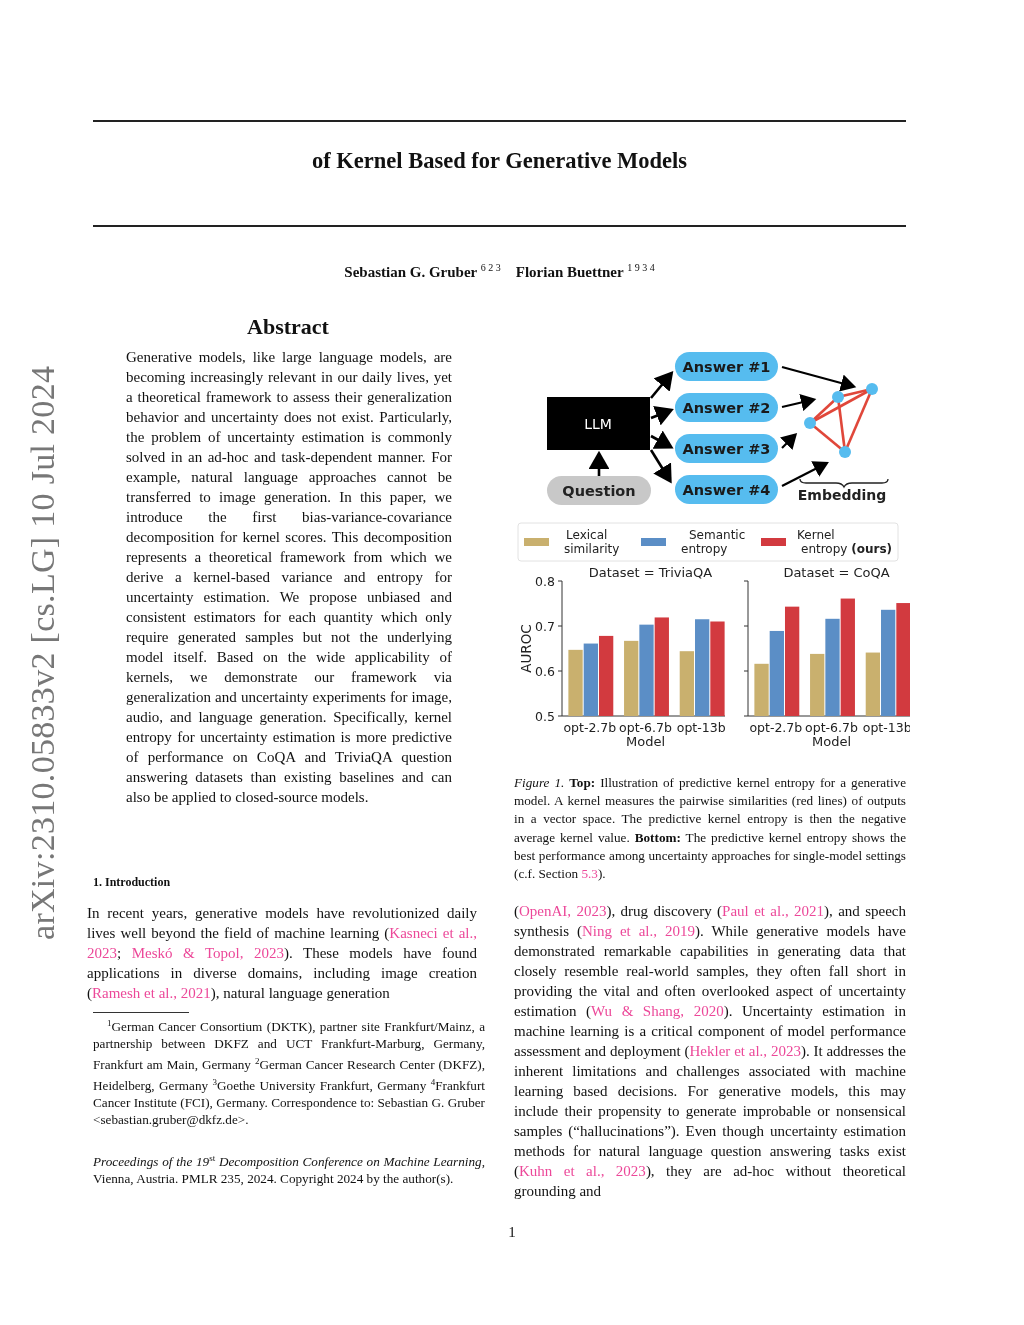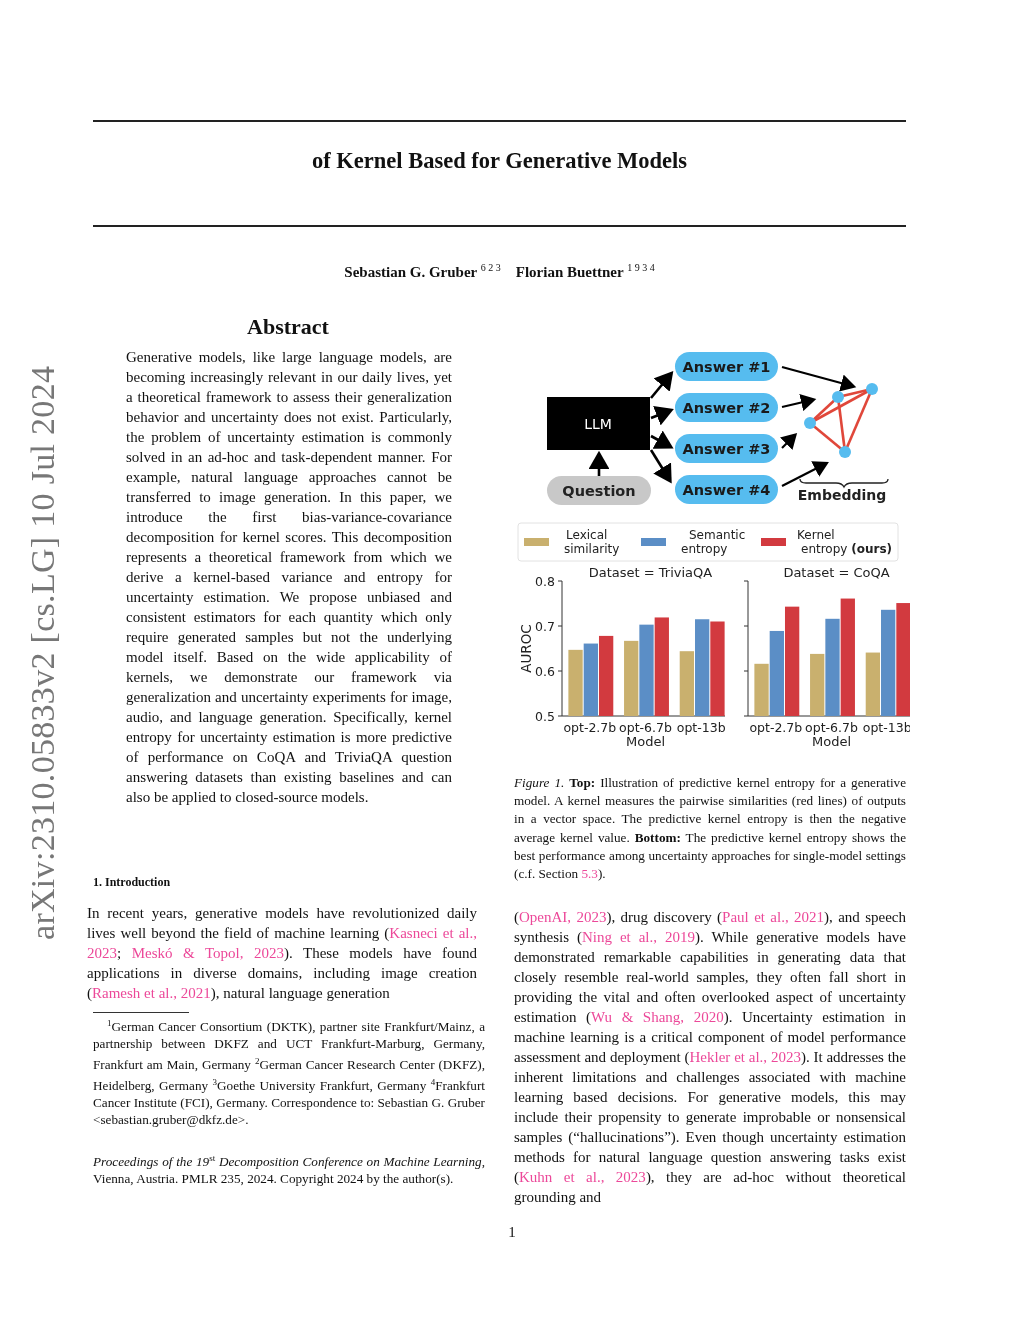--- a/index.html
+++ b/index.html
@@ -18,21 +18,21 @@
                    font-weight: bold; font-size: 22px; }
   #abstract { left: 126px; width: 326px; top: 347px; }
   #intro-head { position: absolute; left: 93px; top: 867px; font-weight: bold; font-size: 12px; margin-top: 8px; }
   #intro-text { left: 87px; top: 903px; }
   .cite { color: #ec4899; }
   #fn-rule { position: absolute; left: 93px; top: 1012px; width: 96px; height: 1px; background: #333; }
   #footnote { position: absolute; left: 93px; width: 392px; top: 1015px; font-size: 13.2px; line-height: 16.7px; text-align: justify; }
   #footnote sup { font-size: 9px; }
   #proceedings { position: absolute; left: 93px; width: 392px; top: 1150px; font-size: 13.2px; line-height: 16.7px; text-align: justify; }
   #caption { position: absolute; left: 514px; width: 392px; top: 774px; font-size: 13.2px; line-height: 18.2px; text-align: justify; }
-  #right-text { left: 514px; width: 392px; top: 901px; margin-top: 6px; }
+  #right-text { left: 514px; width: 392px; top: 901px; }
   #page-num { position: absolute; left: 0; width: 1024px; top: 1224px; text-align: center; font-size: 15px; }
   svg text { font-family: "DejaVu Sans", "Liberation Sans", sans-serif; }
   #figure { position: absolute; left: 510px; top: 340px; }
 </style>
 </head>
 <body>
 
 <div class="rule" style="top:120px;"></div>
 <div id="title">
   <div>of Kernel Based for Generative Models</div>

